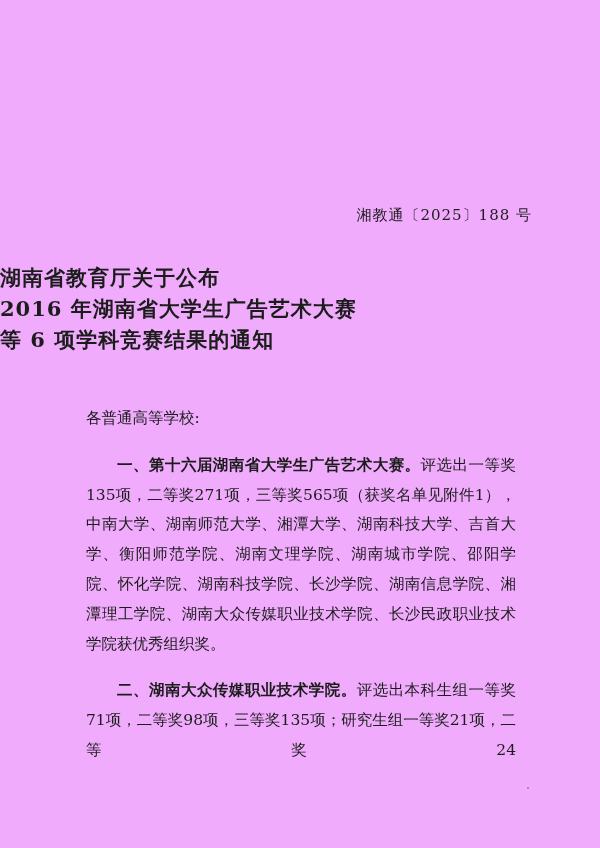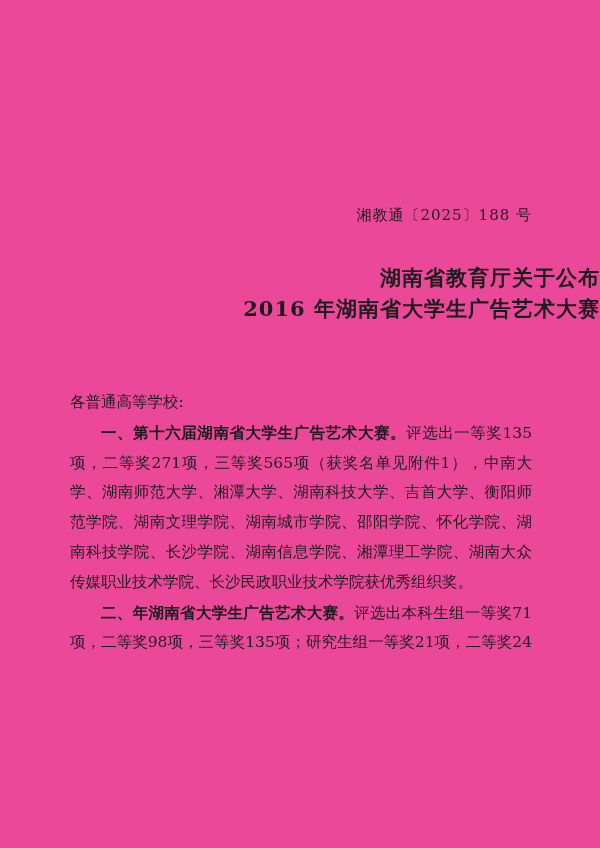--- a/index.html
+++ b/index.html
@@ -4,57 +4,57 @@
 <style>
   html, body {
     margin: 0;
     padding: 0;
     background: #ffffff;
   }
   .page {
     position: relative;
     width: 600px;
     height: 848px;
-    background: #ec4899;
+    background: #f0abfc;
     overflow: hidden;
     font-family: "DejaVu Serif", "Liberation Serif", serif;
     color: #1c1c1c;
   }
   .doc-number {
     position: absolute;
     top: 206px;
     left: 70px;
     width: 462px;
     text-align: right;
     font-size: 15px;
     letter-spacing: 1px;
     white-space: nowrap;
   }
   .title-block {
     position: absolute;
     top: 262px;
     left: 0;
     width: 600px;
-    text-align: right;
+    text-align: left;
     font-weight: bold;
     font-size: 21px;
     line-height: 31px;
     letter-spacing: 1px;
   }
   .body-block {
     position: absolute;
     top: 388px;
     left: 70px;
     width: 462px;
     font-size: 15.5px;
     line-height: 29.8px;
     text-align: justify;
   }
   .body-block p {
-    margin: 0;
+    margin: 16px;
     padding: 0;
   }
   .salutation {
     text-indent: 0;
   }
   .para {
     text-indent: 31px;
   }
   .para-cutoff {
     text-align-last: justify;
@@ -76,32 +76,33 @@
 </head>
 <body>
 
 <div class="page">
 
   <div class="doc-number">湘教通〔2025〕188 号</div>
 
   <div class="title-block">
     <div>湖南省教育厅关于公布</div>
     <div>2016 年湖南省大学生广告艺术大赛</div>
+    <div>等 6 项学科竞赛结果的通知</div>
   </div>
 
   <div class="body-block">
 
     <p class="salutation">各普通高等学校:</p>
 
 
     <p class="para">
       <span class="section-lead">一、第十六届湖南省大学生广告艺术大赛。</span><span>评选出一等奖135项，二等奖271项，三等奖565项（获奖名单见附件1），中南大学、湖南师范大学、湘潭大学、湖南科技大学、吉首大学、衡阳师范学院、湖南文理学院、湖南城市学院、邵阳学院、怀化学院、湖南科技学院、长沙学院、湖南信息学院、湘潭理工学院、湖南大众传媒职业技术学院、长沙民政职业技术学院获优秀组织奖。</span>
     </p>
 
     <p class="para para-cutoff">
-      <span class="section-lead">二、年湖南省大学生广告艺术大赛。</span><span>评选出本科生组一等奖71项，二等奖98项，三等奖135项；研究生组一等奖21项，二等奖24</span>
+      <span class="section-lead">二、湖南大众传媒职业技术学院。</span><span>评选出本科生组一等奖71项，二等奖98项，三等奖135项；研究生组一等奖21项，二等奖24</span>
     </p>
 
   </div>
 
   <div class="speck"></div>
 
 </div>
 
 </body></html>

